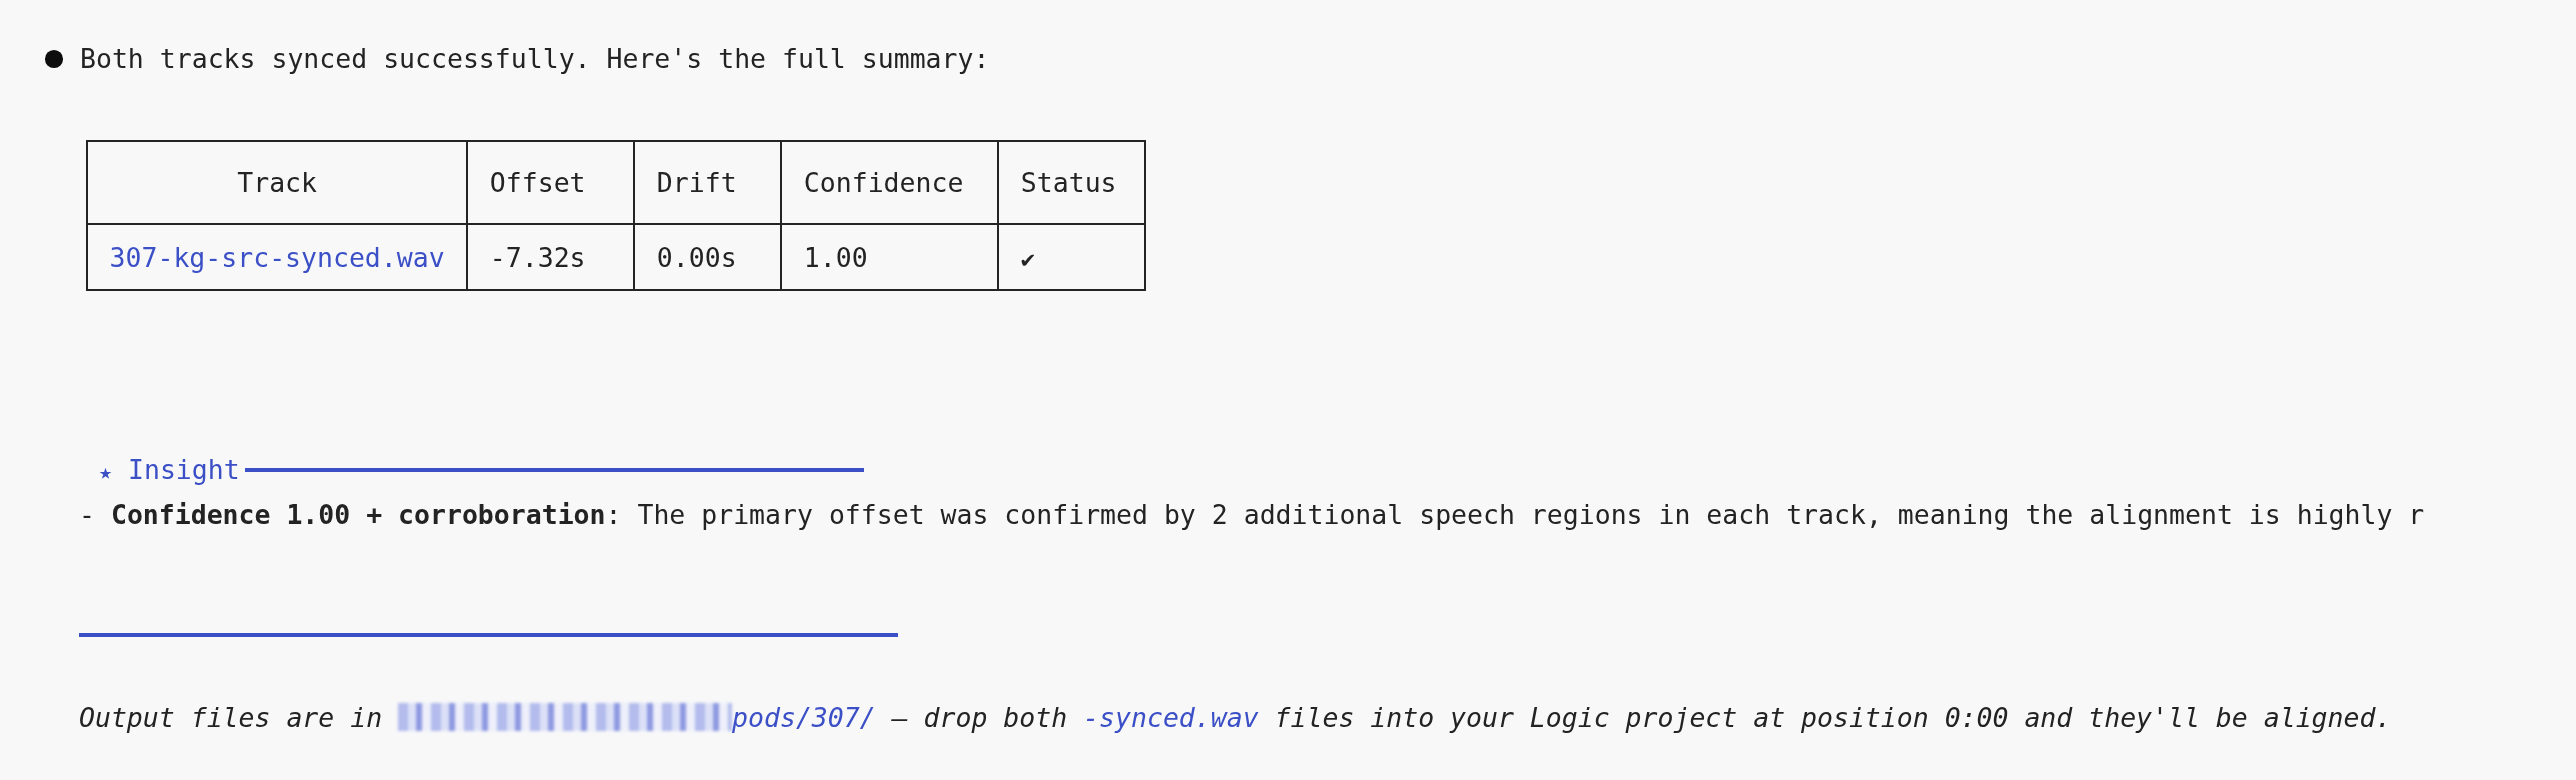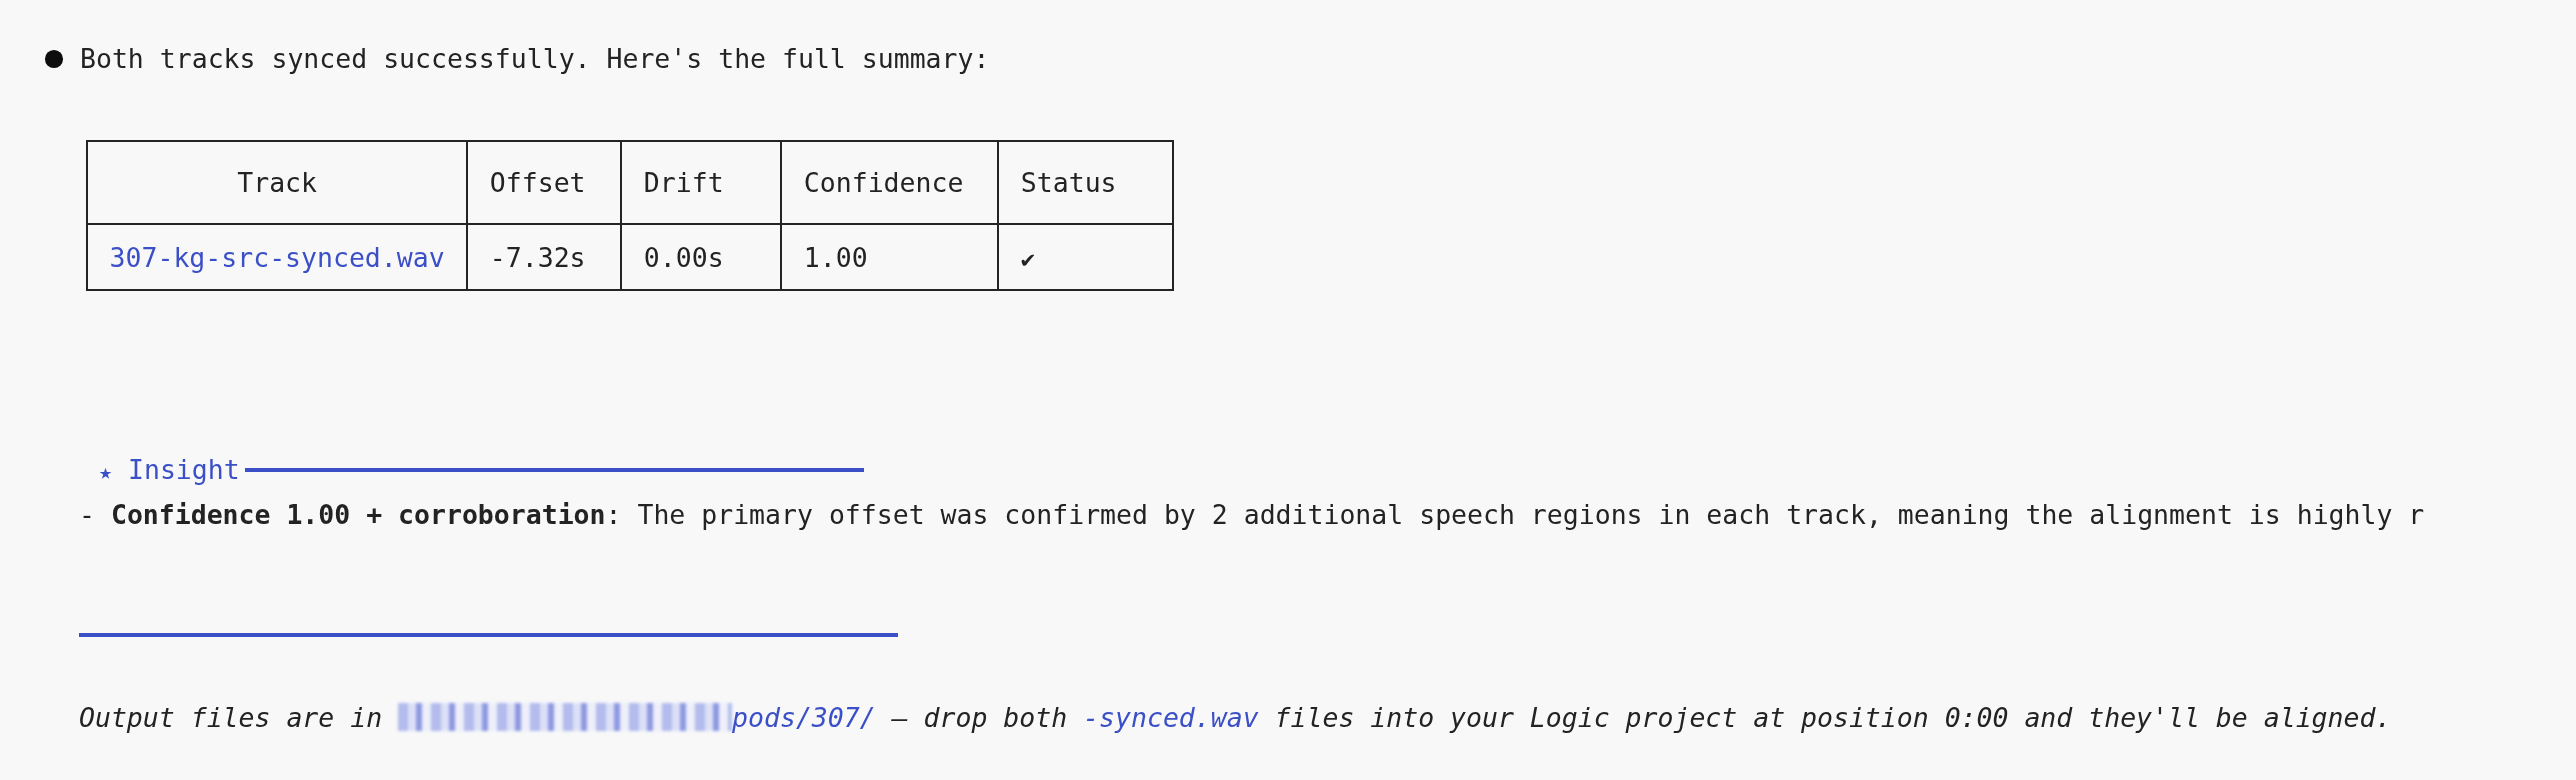--- a/index.html
+++ b/index.html
@@ -37,24 +37,24 @@
       padding: 0 21.6px;
       font-weight: normal;
       white-space: nowrap;
       text-align: left;
       height: 66px;
       box-sizing: border-box;
     }
     table.summary th { height: 83px; }
     table.summary th.center { text-align: center; }
     .col-track { width: 348px; }
-    .col-offset { width: 154px; margin-left: 6px; }
-    .col-drift { width: 160px; }
+    .col-offset { width: 167px; margin-left: 6px; }
+    .col-drift { width: 147px; }
     .col-conf { width: 217px; }
-    .col-status { width: 175px; }
+    .col-status { width: 147px; }
     .link { color: #3b4fc6; }
     .check { font-size: 23.6px; }
 
     .insight-head {
       position: absolute; left: 79px; top: 452px;
       color: #3b4fc6; line-height: 35px; margin-left: 20px;
     }
     .insight-head .star { font-size: 21.6px; }
     .rule {
       position: absolute;

